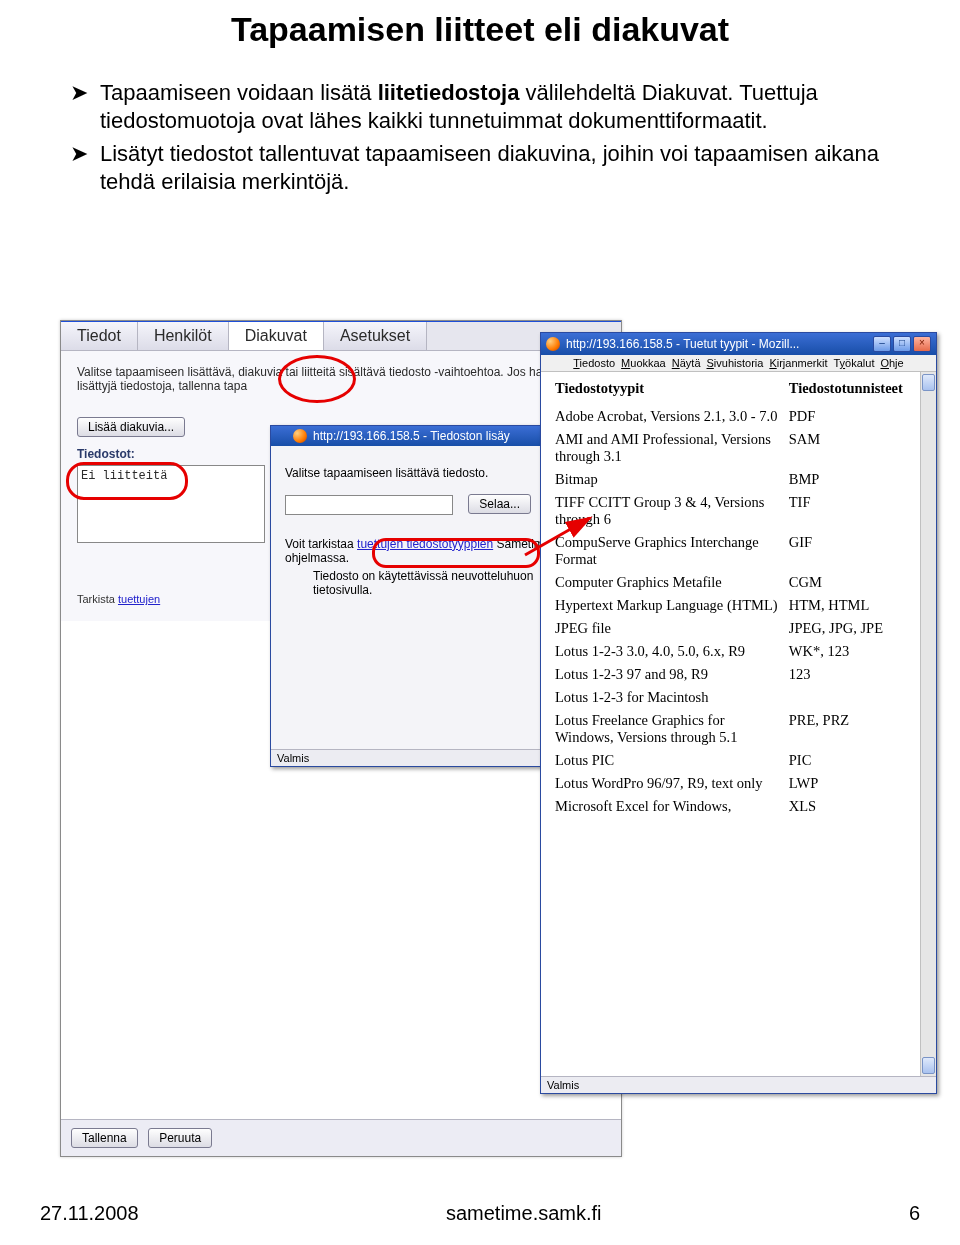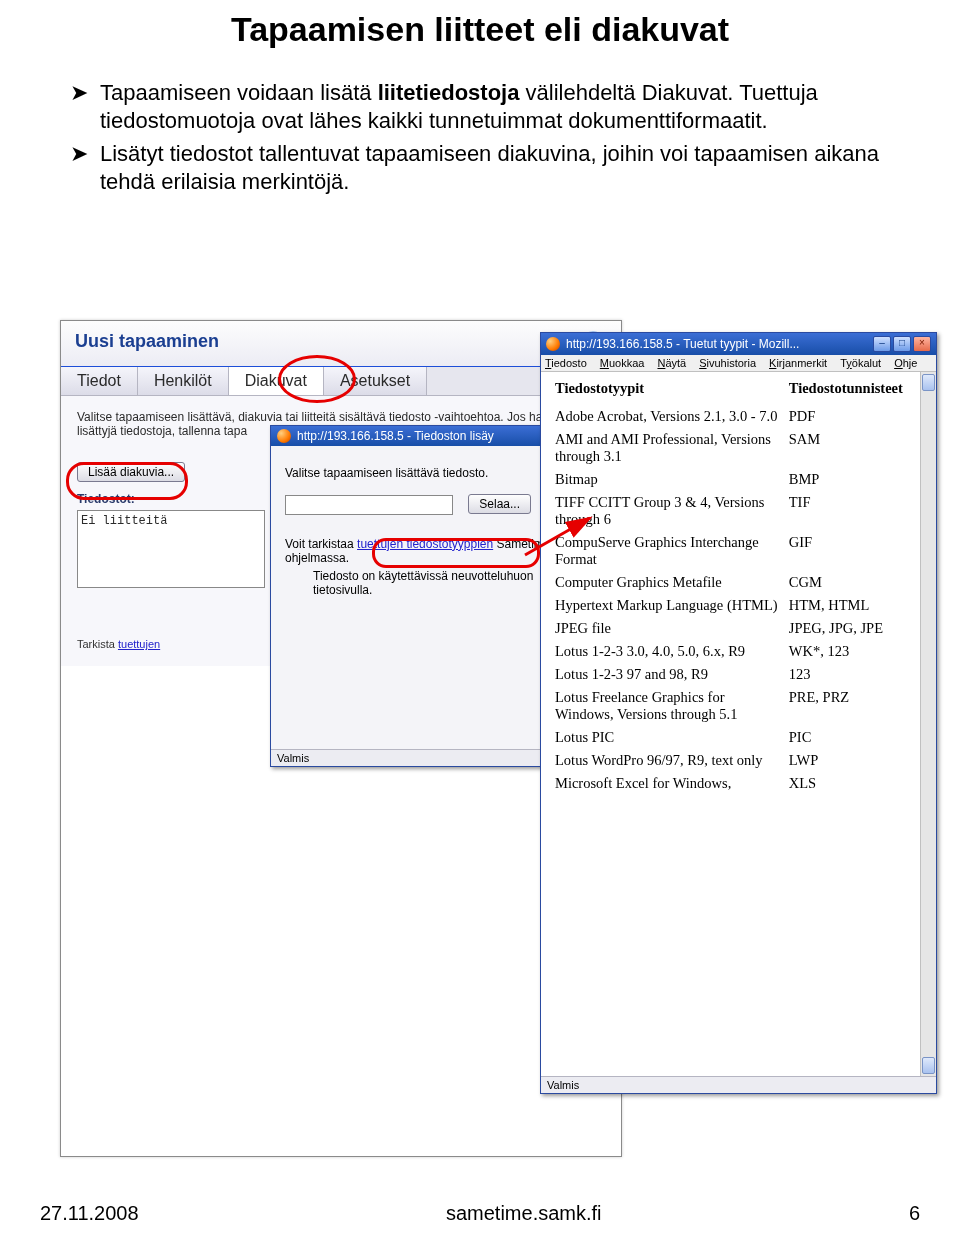--- a/index.html
+++ b/index.html
@@ -160,21 +160,21 @@
     left: 210px; top: 105px;
     width: 310px; height: 340px;
     background: #f4f4f8;
     border: 1px solid #2a4aa0;
     box-shadow: 2px 2px 4px rgba(0,0,0,.4);
     font-size: 12px;
   }
   .popup1 .titlebar {
     background: linear-gradient(#3b6ed5,#184ea8);
     color: #fff;
-    padding: 3px 6px;
+    padding: 3px 22px;
     font-size: 12px;
     display: flex;
     align-items: flex-start;
   }
   .popup1 .ffx {
     width: 14px; height: 14px; border-radius: 50%;
     background: radial-gradient(circle at 30% 30%, #ffd080, #ff7a00 60%, #b33b00);
     margin-right: 6px;
     flex:0 0 auto;
   }
@@ -230,23 +230,24 @@
     border:1px solid #2a4aa0;
     border-radius:2px;
     color:#103a80;
     font-size:10px; line-height:12px; text-align:center;
     cursor:pointer;
   }
   .popup2 .menubar {
     background:#f0f0f0;
     padding:2px 4px;
     font-size:11px;
-    display:flex; gap:13px;
+    display:flex; gap:6px;
     border-bottom:1px solid #c0c0c0;
     flex:0 0 auto;
+    justify-content:center;
   }
   .popup2 .menubar span { cursor:pointer; }
   .popup2 .menubar span u { text-decoration:underline; }
   .popup2 .content {
     flex:1 1 auto;
     overflow:auto;
     padding: 4px 8px 4px 10px;
     font-family: "Times New Roman", serif;
     font-size: 14.5px;
     position:relative;
@@ -294,40 +295,40 @@
     <div class="arrow">➤</div>
     <div>
       <span>Lisätyt tiedostot tallentuvat tapaamiseen diakuvina, joihin voi tapaamisen aikana tehdä erilaisia merkintöjä.</span>
     </div>
   </div>
 </div>
 
 <div class="shot">
 
   <div class="mainwin">
-    <div class="mainwin-title">
-      <span>Uusi tapaaminen</span>
-      <div class="help-icon">?</div>
-    </div>
     <div class="tabs">
       <div class="tab">Tiedot</div>
       <div class="tab">Henkilöt</div>
       <div class="tab active">Diakuvat</div>
       <div class="tab">Asetukset</div>
     </div>
     <div class="mainbody">
       <div style="margin-bottom:24px;">Valitse tapaamiseen lisättävä, diakuvia tai liitteitä sisältävä tiedosto -vaihtoehtoa. Jos haluat poistaa lisättyjä tiedostoja, tallenna tapa</div>
       <span class="btn">Lisää diakuvia...</span>
       <div class="fileslabel">Tiedostot:</div>
       <div class="filelist">
         <span>Ei liitteitä</span>
       </div>
       <div class="sidehelp">
         <span>Tarkista </span><span class="link">tuettujen</span><br>
       </div>
+    </div>
+    <div class="bottombar">
+      <span class="btn">Tallenna</span>
+      <span class="btn" style="margin-left:6px;">Peruuta</span>
     </div>
   </div>
 
   <div class="popup1">
     <div class="titlebar">
       <div class="ffx"></div>
       <span>http://193.166.158.5 - Tiedoston lisäy</span>
     </div>
     <div class="body">
       <div style="margin-bottom:14px;">Valitse tapaamiseen lisättävä tiedosto.</div>
@@ -405,20 +406,24 @@
             </tr>
             <tr>
               <td>Lotus 1-2-3 3.0, 4.0, 5.0, 6.x, R9</td>
               <td>WK*, 123</td>
             </tr>
             <tr>
               <td>Lotus 1-2-3 97 and 98, R9</td>
               <td>123</td>
             </tr>
             <tr>
+              <td>Lotus 1-2-3 for Macintosh</td>
+              <td></td>
+            </tr>
+            <tr>
               <td>Lotus Freelance Graphics for Windows, Versions through 5.1</td>
               <td>PRE, PRZ</td>
             </tr>
             <tr>
               <td>Lotus PIC</td>
               <td>PIC</td>
             </tr>
             <tr>
               <td>Lotus WordPro 96/97, R9, text only</td>
               <td>LWP</td>

